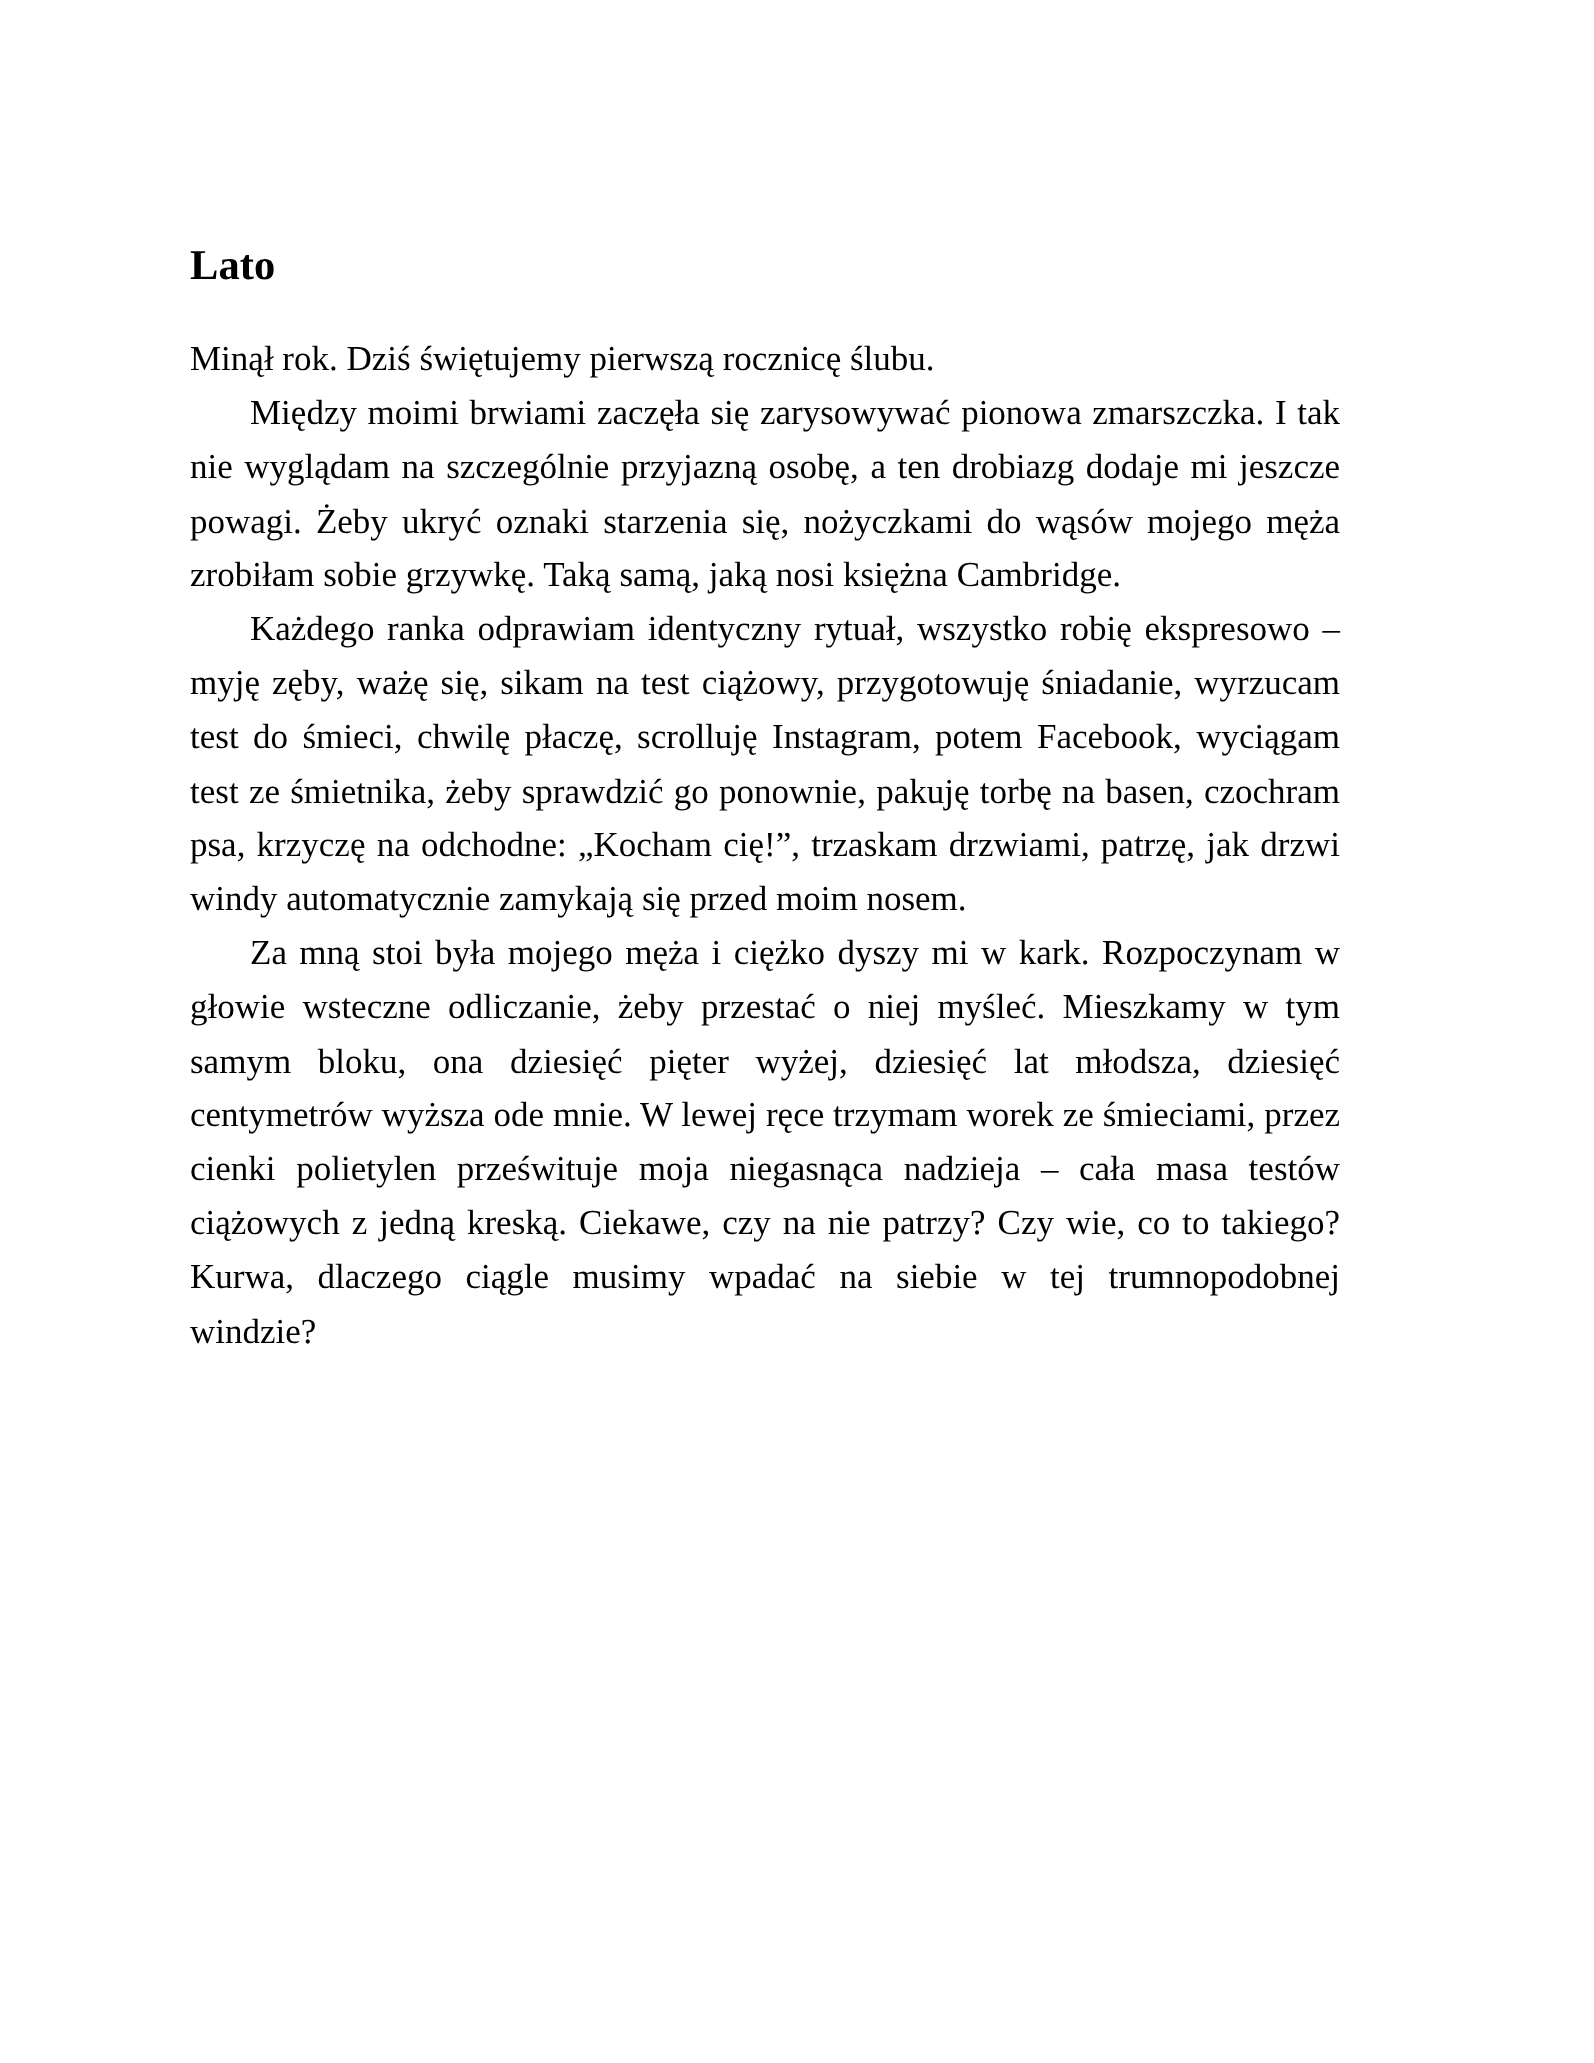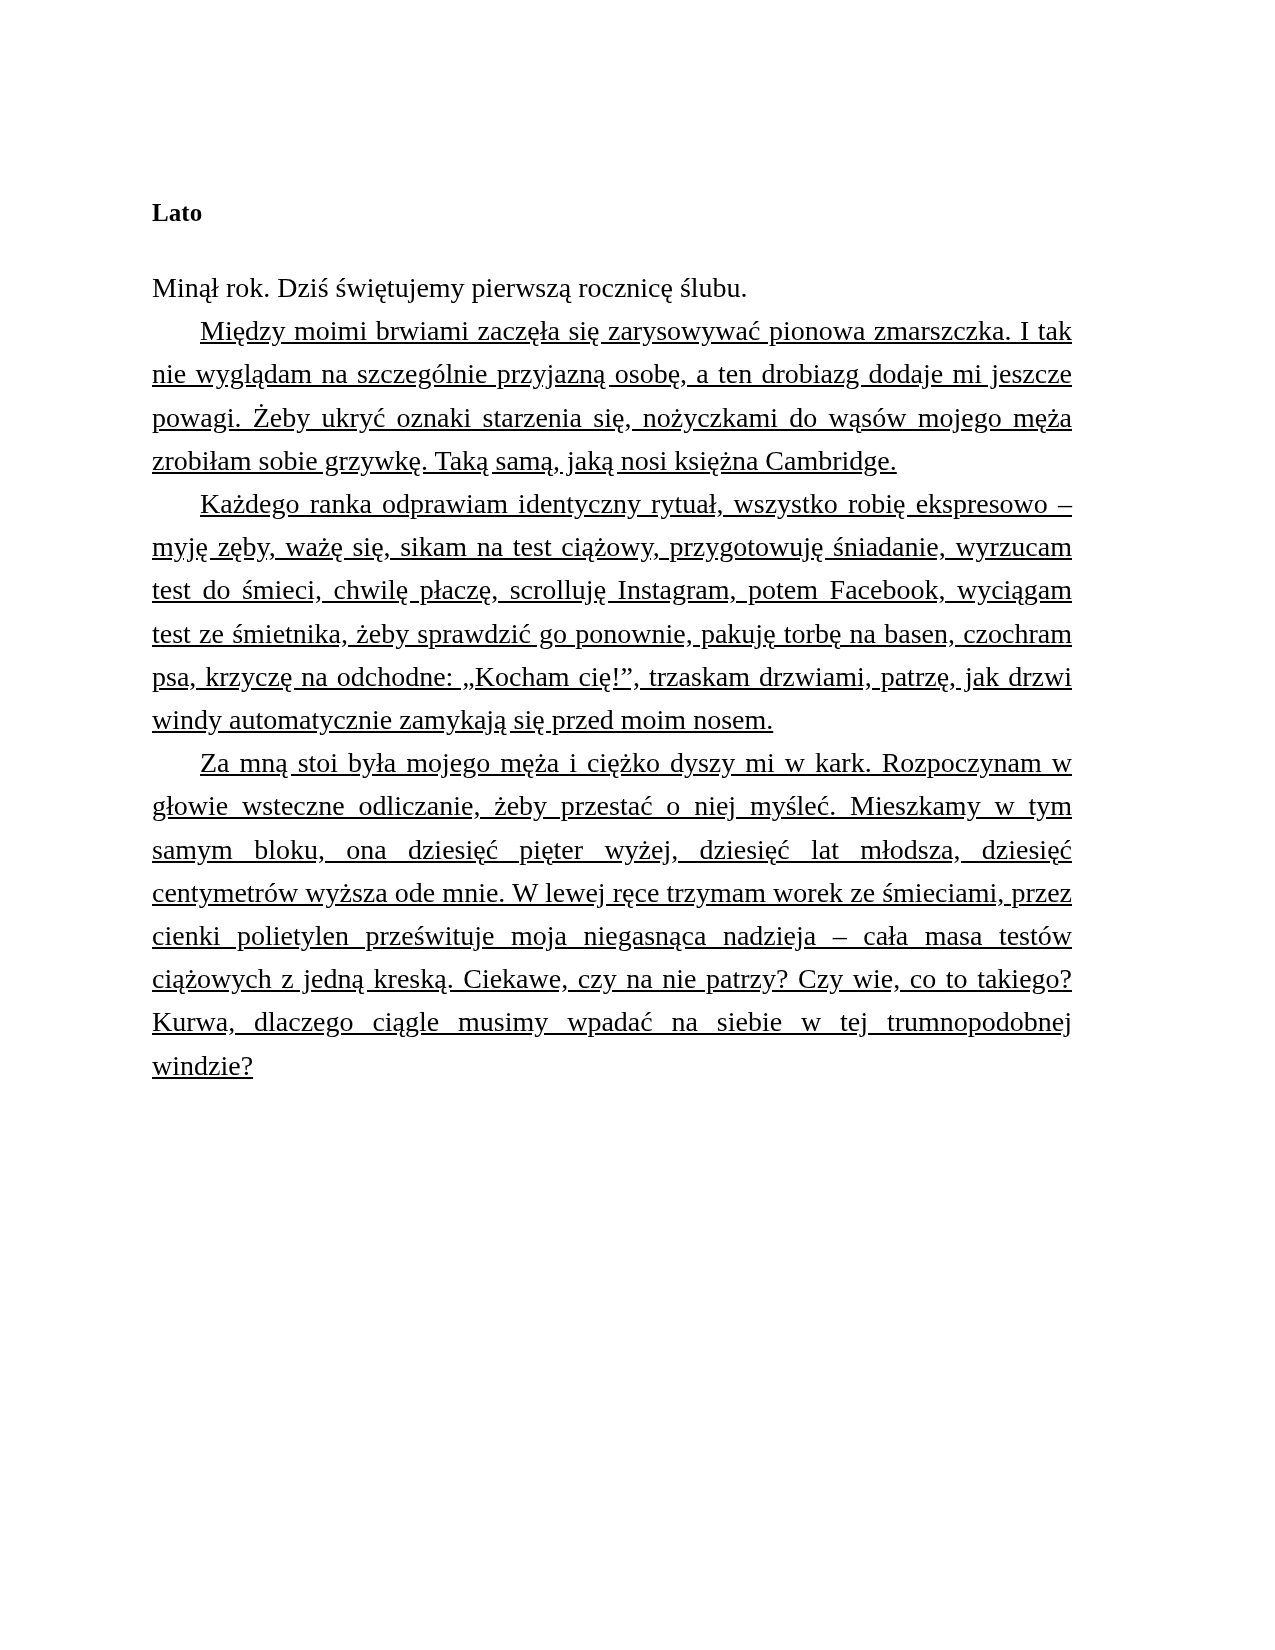--- a/index.html
+++ b/index.html
@@ -26,21 +26,21 @@
   }
 
   .text-block {
     position: absolute;
     left: 152px;
     top: 196px;
     width: 920px;
   }
 
   .chapter-title {
-    font-size: 25px;
+    font-size: 34px;
     font-weight: bold;
     line-height: 34px;
     margin: 0 0 36px 0;
     text-align: left;
     letter-spacing: 0.1px;
   }
 
   .body-paragraph {
     font-size: 28px;
     line-height: 43.2px;
@@ -48,21 +48,20 @@
     text-align: justify;
     text-justify: inter-word;
     hyphens: none;
     -webkit-hyphens: none;
     letter-spacing: 0;
     word-spacing: 0;
   }
 
   .body-paragraph.indent {
     text-indent: 48px;
-    text-decoration: underline;
   }
 
   .body-paragraph.no-indent {
     text-indent: 0;
   }
 </style>
 </head>
 <body>
 
 <div class="page">

